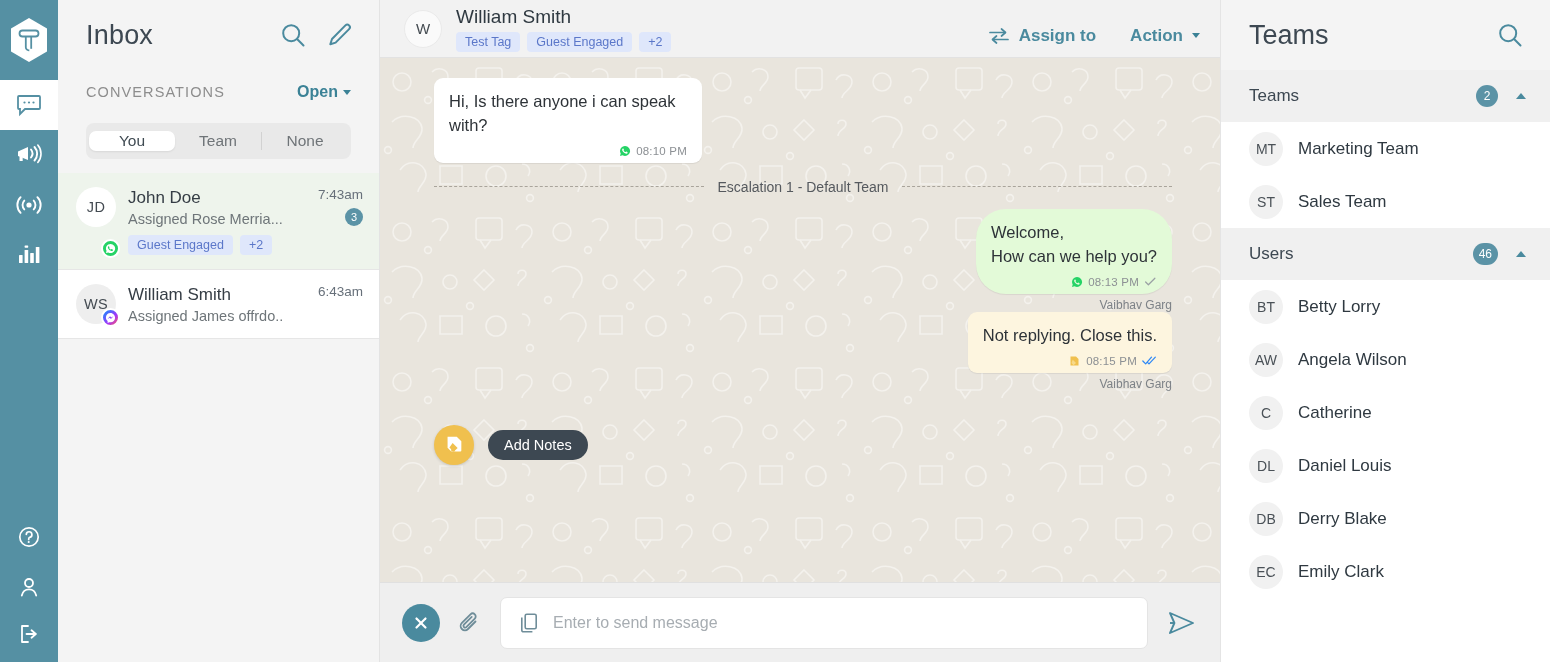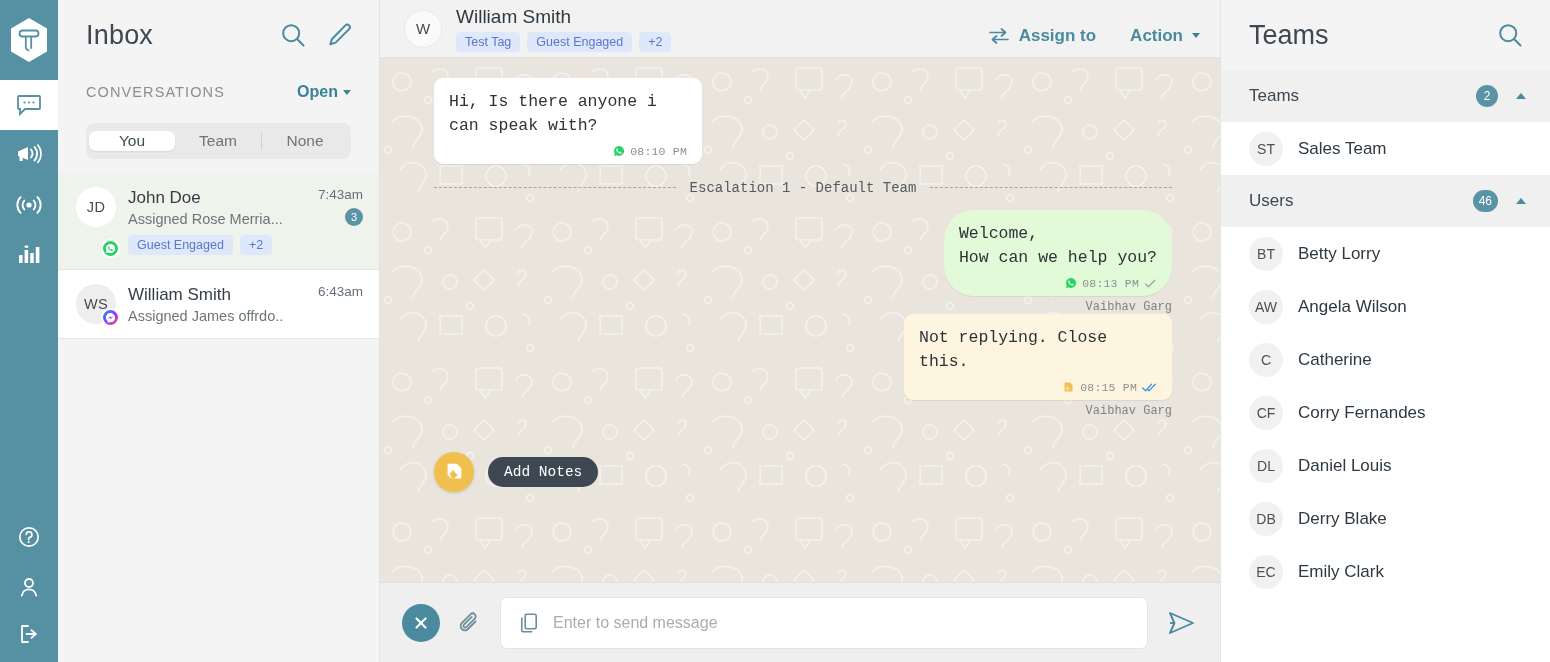--- a/index.html
+++ b/index.html
@@ -130,21 +130,21 @@
     font-size: 17px; font-weight: 600; cursor: pointer; margin-top: 14px;
   }
 
   .thread {
     flex: 1 1 auto; position: relative; overflow: hidden;
     background-color: #e9e5dd;
   }
   .thread-doodle { position: absolute; inset: 0; opacity: .55; }
   .thread-inner {
     position: relative; height: 100%; padding: 20px 48px 0 54px;
-    display: flex; flex-direction: column; font-family: Liberation Mono, monospace;
+    display: flex; flex-direction: column;
   }
 
   .bubble { border-radius: 9px; padding: 12px 15px 6px 15px; max-width: 268px; box-shadow: 0 1px 1px rgba(0,0,0,.07); }
   .bubble-in { background: #ffffff; align-self: flex-start; }
   .bubble-out { background: #e3fad8; align-self: flex-end; border-radius: 30px; }
   .bubble-note { background: #fdf5df; align-self: flex-end; }
   .bubble-text { font-size: 16.5px; color: #2e3338; line-height: 1.45; white-space: pre-line; }
   .bubble-meta {
     display: flex; align-items: center; justify-content: flex-end;
     gap: 5px; margin-top: 7px; font-size: 11.5px; color: #8c9094; letter-spacing: .2px;
@@ -544,20 +544,24 @@
     <div class="right-scroll">
 
       <div class="sec-head">
         <span class="sec-name">Teams</span>
         <span class="sec-right">
           <span class="count-badge">2</span>
           <span class="caret-u"></span>
         </span>
       </div>
       <div class="entity-row">
+        <span class="entity-ava">MT</span>
+        <span class="entity-name">Marketing Team</span>
+      </div>
+      <div class="entity-row">
         <span class="entity-ava">ST</span>
         <span class="entity-name">Sales Team</span>
       </div>
 
       <div class="sec-head">
         <span class="sec-name">Users</span>
         <span class="sec-right">
           <span class="count-badge">46</span>
           <span class="caret-u"></span>
         </span>
@@ -568,24 +572,20 @@
       </div>
       <div class="entity-row">
         <span class="entity-ava">AW</span>
         <span class="entity-name">Angela Wilson</span>
       </div>
       <div class="entity-row">
         <span class="entity-ava">C</span>
         <span class="entity-name">Catherine</span>
       </div>
       <div class="entity-row">
-        <span class="entity-ava">CF</span>
-        <span class="entity-name">Corry Fernandes</span>
-      </div>
-      <div class="entity-row">
         <span class="entity-ava">DL</span>
         <span class="entity-name">Daniel Louis</span>
       </div>
       <div class="entity-row">
         <span class="entity-ava">DB</span>
         <span class="entity-name">Derry Blake</span>
       </div>
       <div class="entity-row">
         <span class="entity-ava">EC</span>
         <span class="entity-name">Emily Clark</span>

